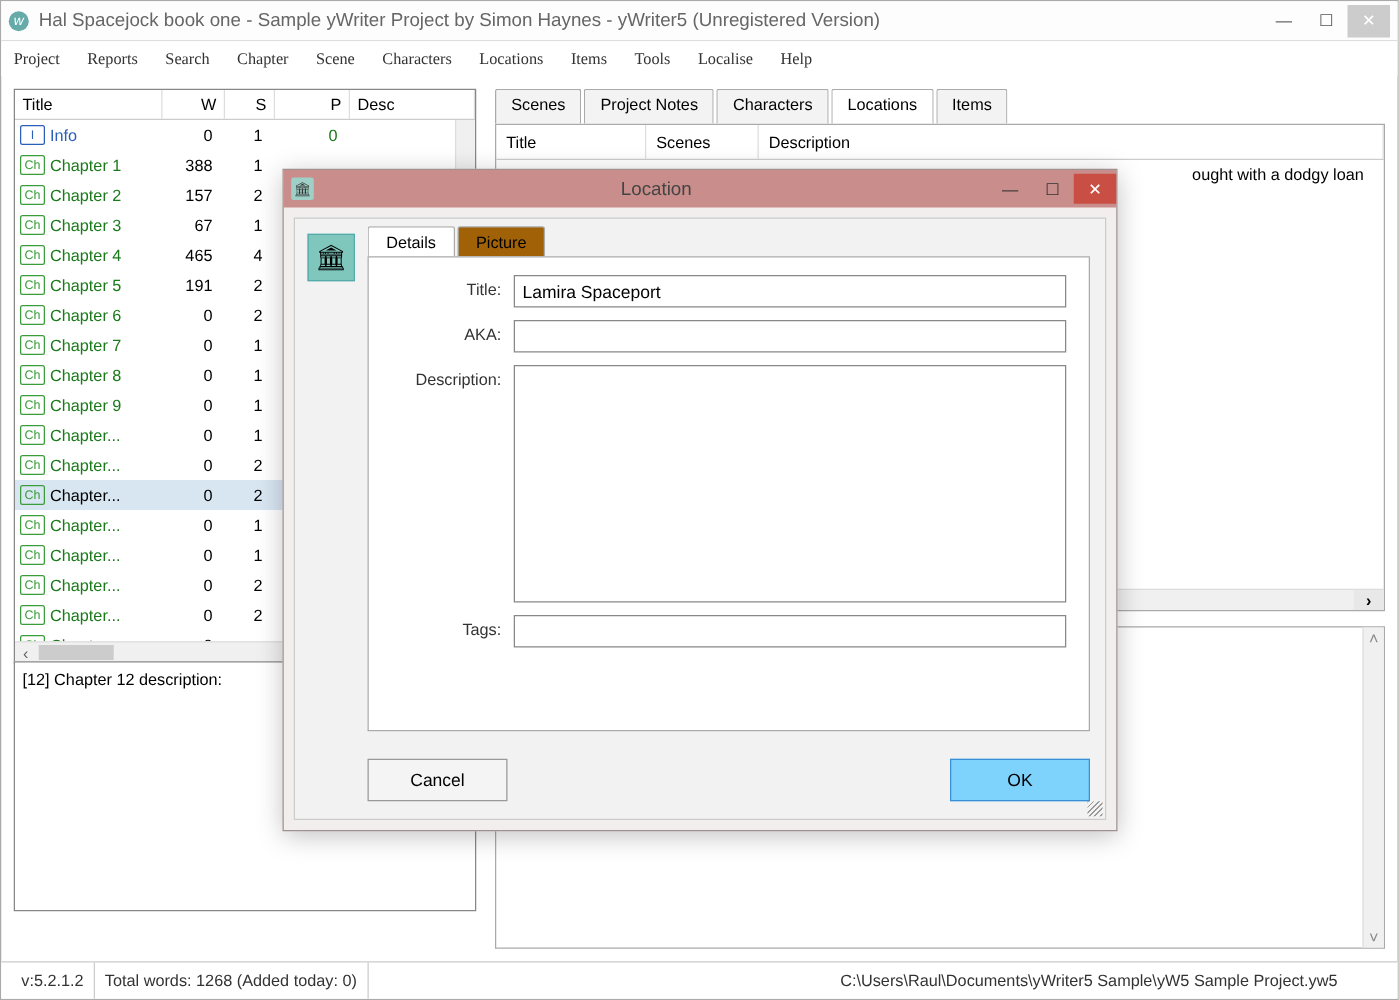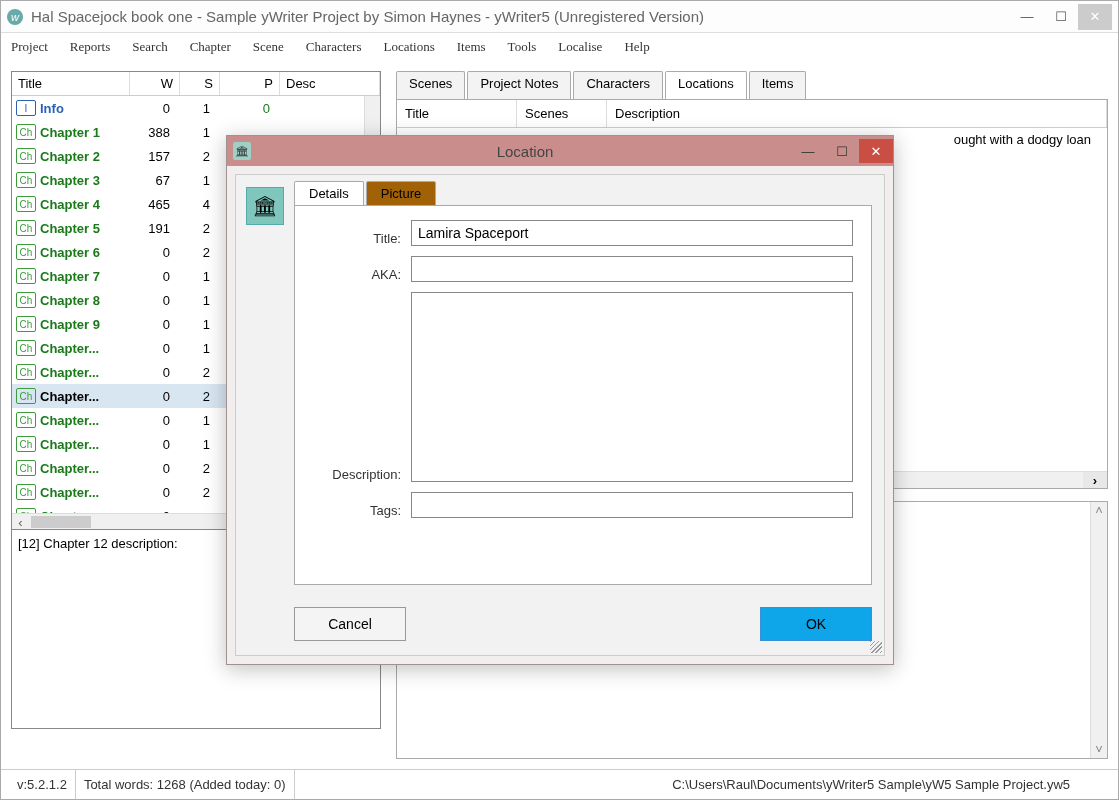--- a/index.html
+++ b/index.html
@@ -21,21 +21,21 @@
 
 
 .chapters { position:absolute; left:0; top:0; width:370px; height:460px; border:1px solid #888; background:#fff; overflow:hidden;}
 .chapters .hdr { display:flex; border-bottom:1px solid #ccc; background:#fff; font-size:13px; }
 .chapters .hdr div { padding:4px 6px; border-right:1px solid #ddd; }
 .chapters .rows { overflow:hidden; }
 .ch-row { display:flex; height:24px; align-items:center; }
 .ch-row.sel { background:#d8e6f2; }
 .ch-row .badge { width:20px; height:16px; border:1px solid #3a9c3a; color:#3a9c3a; font-size:10px; display:flex; align-items:center; justify-content:center; margin:0 4px 0 4px; border-radius:2px;}
 .ch-row .badge.info { border-color:#2b5fb8; color:#2b5fb8; }
-.ch-row .t { width:90px; color:#1a7a1a;font-weight:bold; }
+.ch-row .t { width:90px; color:#1a7a1a; }
 .ch-row .t.info { color:#2b5fb8; }
 .ch-row .t.sel { color:#000; }
 .ch-row .w { width:50px; text-align:right; padding-right:10px;}
 .ch-row .s { width:40px; text-align:right; padding-right:10px;}
 .ch-row .p { width:60px; text-align:right; color:#1a7a1a; padding-right:10px;}
 .ch-scroll { position:absolute; right:0; top:24px; bottom:17px; width:16px; background:#f0f0f0; border-left:1px solid #ddd;}
 .ch-hscroll { position:absolute; left:0; right:0; bottom:0; height:17px; background:#f0f0f0; border-top:1px solid #ddd; display:flex;}
 .ch-hscroll .thumb{ width:60px; background:#ccc; margin:2px;}
 .ch-hscroll .arrow{ width:17px; display:flex; align-items:center; justify-content:center; color:#666;}
 
@@ -69,27 +69,27 @@
 .modal-titlebar .mod-title{ flex:1; text-align:center; font-size:15px; color:#444;}
 .modal-winbtns { display:flex;}
 .modal-winbtns .mw{ width:34px; height:24px; display:flex; align-items:center; justify-content:center; color:#333;}
 .modal-winbtns .mw.close{ background:#c94f44; color:#fff;}
 .modal-body { position:absolute; left:8px; top:38px; right:8px; bottom:8px; background:#f2f2f2; border:1px solid #ccc;}
 .modal-body .big-icon{ position:absolute; left:10px; top:12px; width:38px; height:38px; background:#7fc6bd; border:1px solid #5aa; display:flex; align-items:center; justify-content:center; font-size:20px;}
 .inner-tabs { position:absolute; left:58px; top:6px; display:flex;}
 .inner-tab { padding:4px 14px; border:1px solid #aaa; background:#a16207; border-radius:2px 2px 0 0; margin-right:2px;}
 .inner-tab.active{ background:#fff; border-bottom-color:#fff;}
 .inner-panel { position:absolute; left:58px; top:30px; right:12px; height:380px; background:#fff; border:1px solid #aaa; padding:14px 18px;}
-.form-row { display:flex; align-items:flex-end; margin-bottom:10px;}
+.form-row { display:flex; align-items:flex-start; margin-bottom:10px;}
 .form-row label { width:98px; text-align:right; padding-right:10px; padding-top:4px; color:#333;}
 .form-row input[type=text]{ flex:1; height:26px; border:1px solid #888; padding:0 6px; font-size:14px;}
 .form-row textarea { flex:1; height:190px; border:1px solid #888; padding:4px 6px; resize:none;}
 .modal-buttons { position:absolute; left:58px; right:12px; bottom:14px; display:flex; justify-content:space-between;}
 .btn { width:112px; height:34px; border:1px solid #999; background:#f4f4f4; display:flex; align-items:center; justify-content:center; font-size:14px;}
-.btn.primary { border:1px solid #3b8fd6; background:#0ea5e9;}
+.btn.primary { border:1px solid #3b8fd6; background:#7dd3fc;}
 .resize-grip{position:absolute; right:2px; bottom:2px; width:12px; height:12px; background:repeating-linear-gradient(135deg,#999 0 1px,transparent 1px 3px);}
 </style>
 </head>
 <body>
 
 <div class="window">
   <div class="titlebar">
     <div class="app-icon">w</div>
     <div class="title">Hal Spacejock book one - Sample yWriter Project by Simon Haynes - yWriter5 (Unregistered Version)</div>
     <div class="win-btns">

